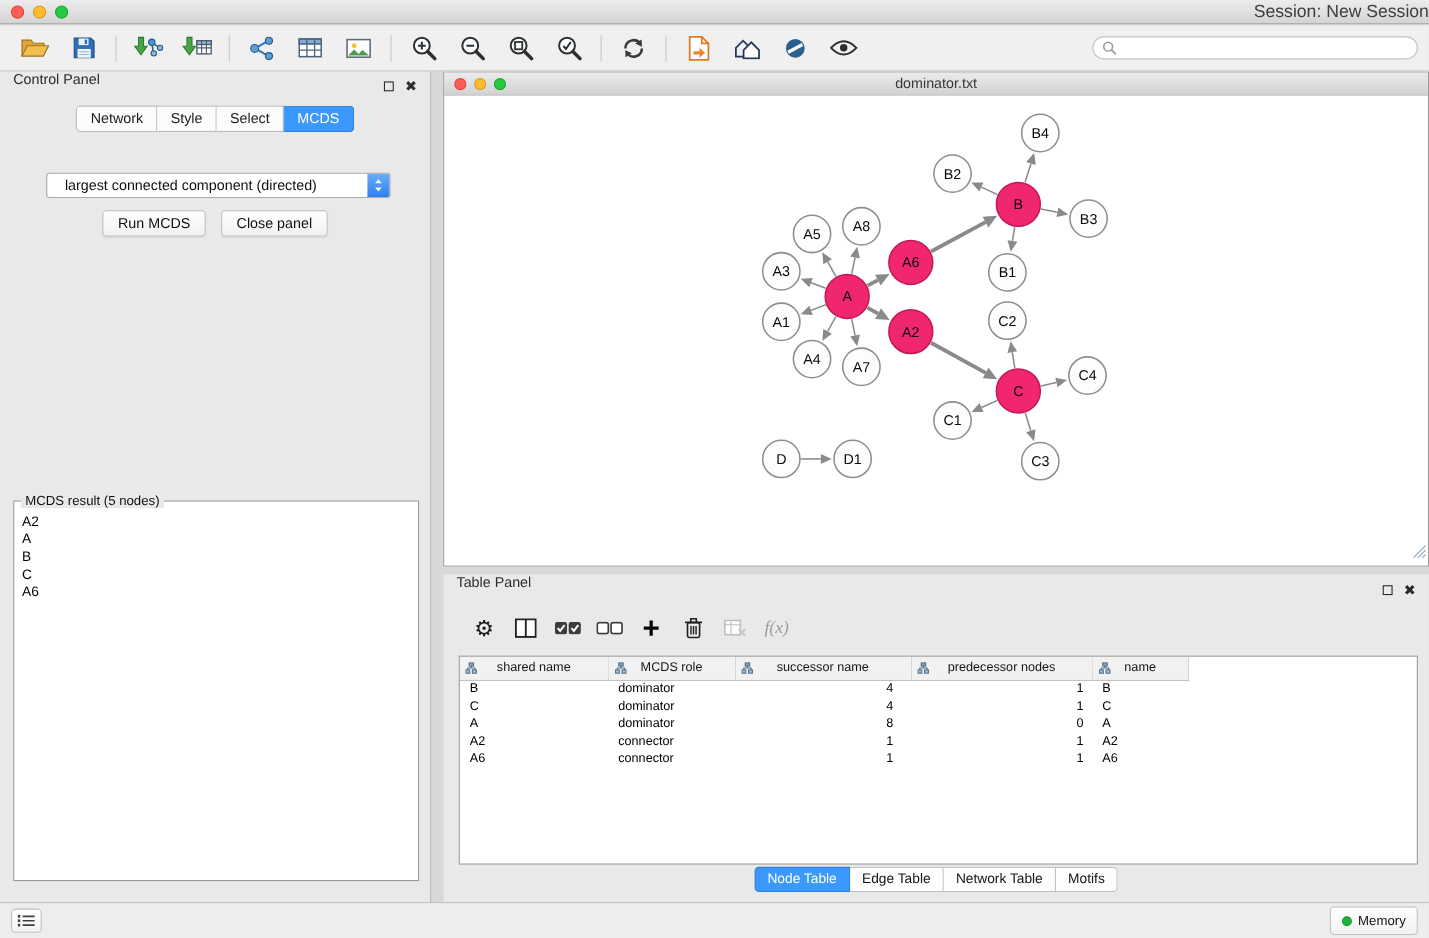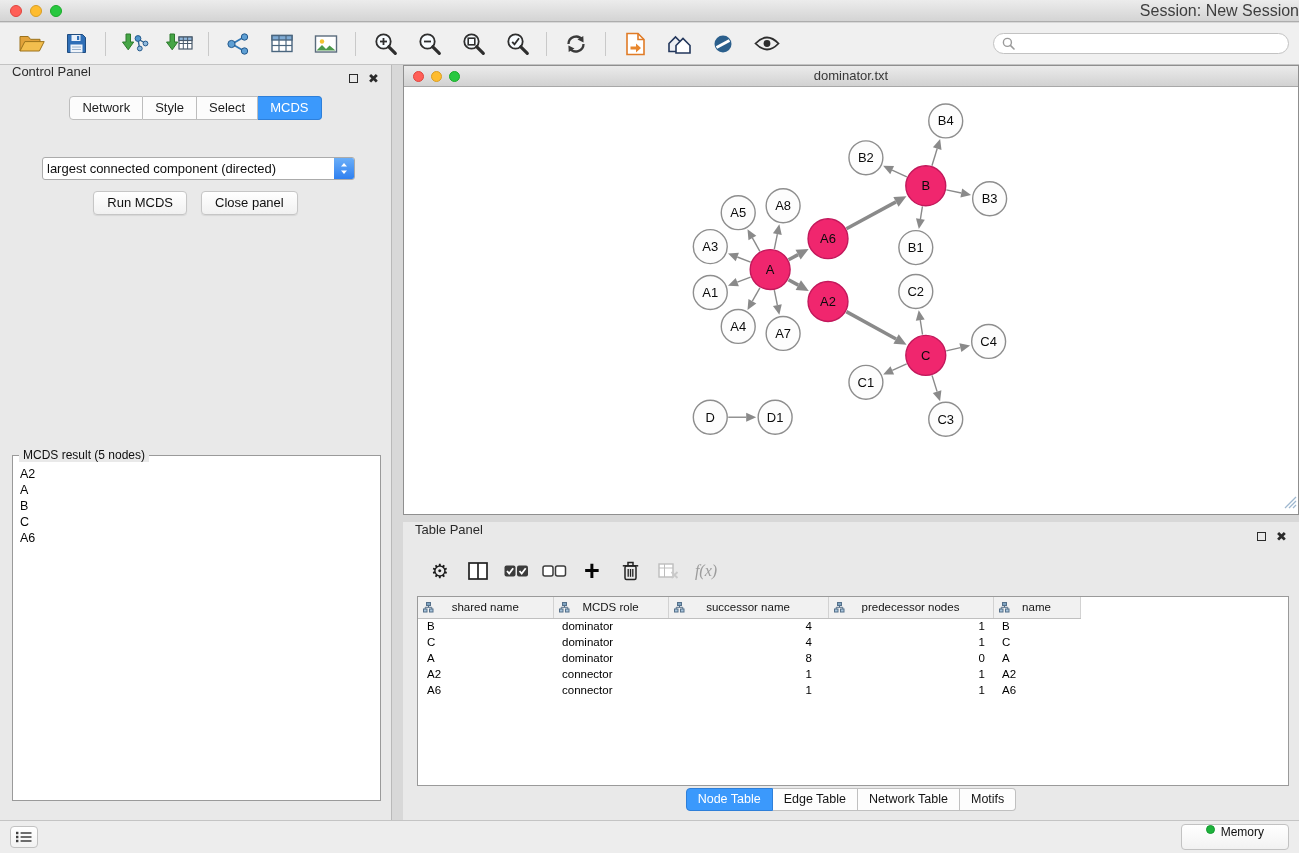--- a/index.html
+++ b/index.html
@@ -28,21 +28,21 @@
   .hdr-icons{margin-left:auto;display:flex;gap:10px;align-items:center}
   .float-box{width:9px;height:9px;border:1.5px solid #2B2B2B;display:inline-block}
   .close-x{font-size:13px;font-weight:bold;color:#2B2B2B;line-height:1}
   .cp-tabs{position:absolute;top:32px;left:0;width:100%;display:flex;justify-content:center}
   .cp-tab{font-size:13px;color:#1C1C1C;background:#FCFCFC;border:1px solid #BDBDBD;border-left:none;padding:3px 12px 4px}
   .cp-tab:first-child{border-left:1px solid #BDBDBD;border-radius:4px 0 0 4px}
   .cp-tab:last-child{border-radius:0 4px 4px 0}
   .cp-tab.active{background:#3B99FC;color:#FFF;border-color:#2E7FD9}
   .opt-label{position:absolute;top:73px;left:0;width:100%;text-align:center;font-size:13px;color:#101010}
   .combo{position:absolute;left:42px;top:93px;width:313px;height:23px;background:#FFF;border:1px solid #ABABAB;border-radius:3px;display:flex;align-items:center}
-  .combo-text{flex:1;font-size:13px;padding-left:4px;color:#0F0F0F;white-space:nowrap;overflow:hidden}
+  .combo-text{flex:1;font-size:13px;padding-left:16px;color:#0F0F0F;white-space:nowrap;overflow:hidden}
   .combo-stepper{width:20px;height:21px;border-radius:0 2px 2px 0;background:linear-gradient(#6AAEF8,#2F80F0);display:flex;align-items:center;justify-content:center}
   .btn-row{position:absolute;top:127px;left:0;width:100%;display:flex;justify-content:center;gap:14px}
   .mac-btn{background:linear-gradient(#FFFFFF,#F1F1F1);border:1px solid #C6C6C6;border-radius:4px;font-size:13px;color:#101010;padding:3px 13px 4px;box-shadow:0 1px 1px rgba(0,0,0,0.08)}
   .result-fieldset{position:absolute;left:12px;right:10px;top:391px;bottom:20px;border:1px solid #9A9A9A;background:#FFF}
   .result-legend{position:absolute;top:-8px;left:6px;background:#E9E9E9;padding:0 4px;font-size:12px;color:#0F0F0F}
   .result-list{padding:10px 7px 0;font-size:12.5px;color:#060606}
   .result-item{line-height:16px}
 
   
   .net-window{position:absolute;left:403px;top:65px;width:896px;height:450px;background:#FFF;border:1px solid #8F8F8F;z-index:2}
@@ -70,21 +70,21 @@
   table.data td.c3{text-align:right;padding-right:8px;padding-left:0}
   .tp-tabs{position:absolute;bottom:9px;left:0;width:100%;display:flex;justify-content:center}
   .tp-tab{font-size:12.5px;background:#FDFDFD;border:1px solid #C0C0C0;border-left:none;padding:3px 11px 4px;color:#141414}
   .tp-tab:first-child{border-left:1px solid #C0C0C0;border-radius:4px 0 0 4px}
   .tp-tab:last-child{border-radius:0 4px 4px 0}
   .tp-tab.active{background:#3B99FC;border-color:#2E7FD9;color:#FFF}
 
   
   .statusbar{position:absolute;left:0;bottom:0;width:100%;height:33px;background:#EDEDED;border-top:1px solid #C4C4C4;display:flex;align-items:center;padding:0 10px;z-index:5}
   .status-btn{width:28px;height:22px;border:1px solid #C2C2C2;border-radius:4px;background:linear-gradient(#FFF,#F2F2F2);display:flex;align-items:center;justify-content:center}
-  .memory-btn{margin-left:auto;height:26px;border:1px solid #C2C2C2;border-radius:4px;background:linear-gradient(#FFF,#F2F2F2);display:flex;gap:6px;padding:0 24px;font-size:12px;color:#101010}
+  .memory-btn{margin-left:auto;height:26px;border:1px solid #C2C2C2;border-radius:4px;background:linear-gradient(#FFF,#F2F2F2);display:flex;align-items:center;gap:6px;padding:0 10px;font-size:12px;color:#101010}
   .memory-dot{width:9px;height:9px;border-radius:50%;background:#1DB33C;border:1px solid #149A2F}
 </style>
 </head>
 <body>
 
 <div class="titlebar">
   <div class="lights">
     <span class="light red"></span>
     <span class="light yellow"></span>
     <span class="light green"></span>

